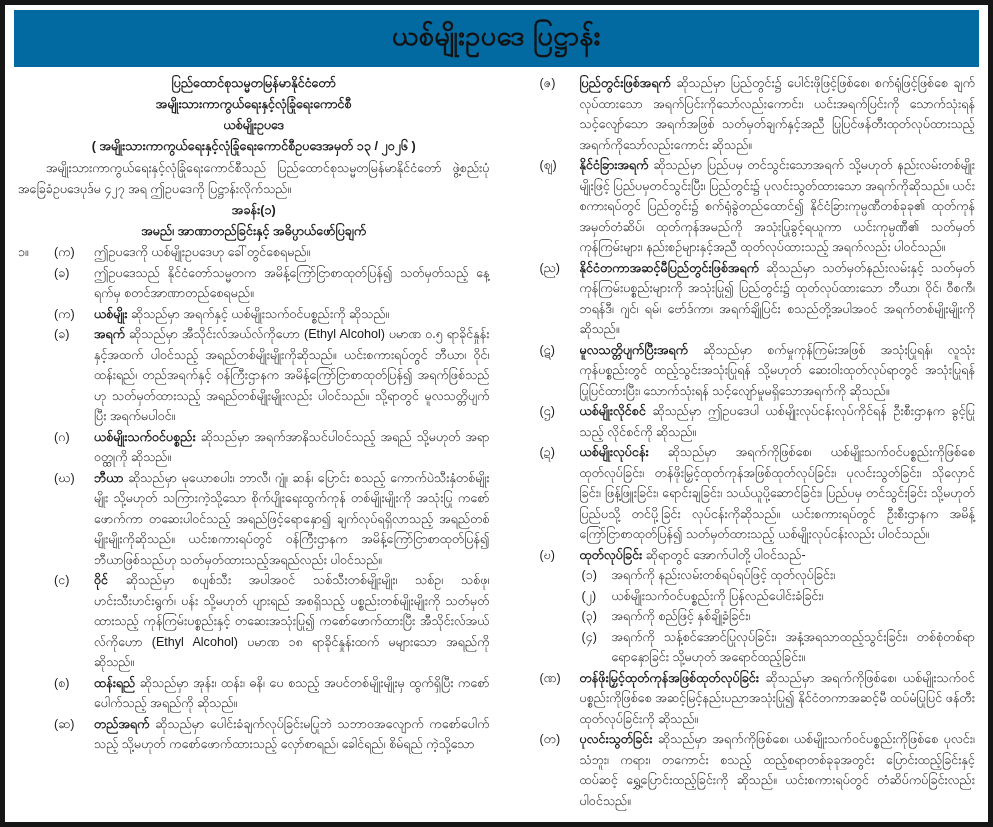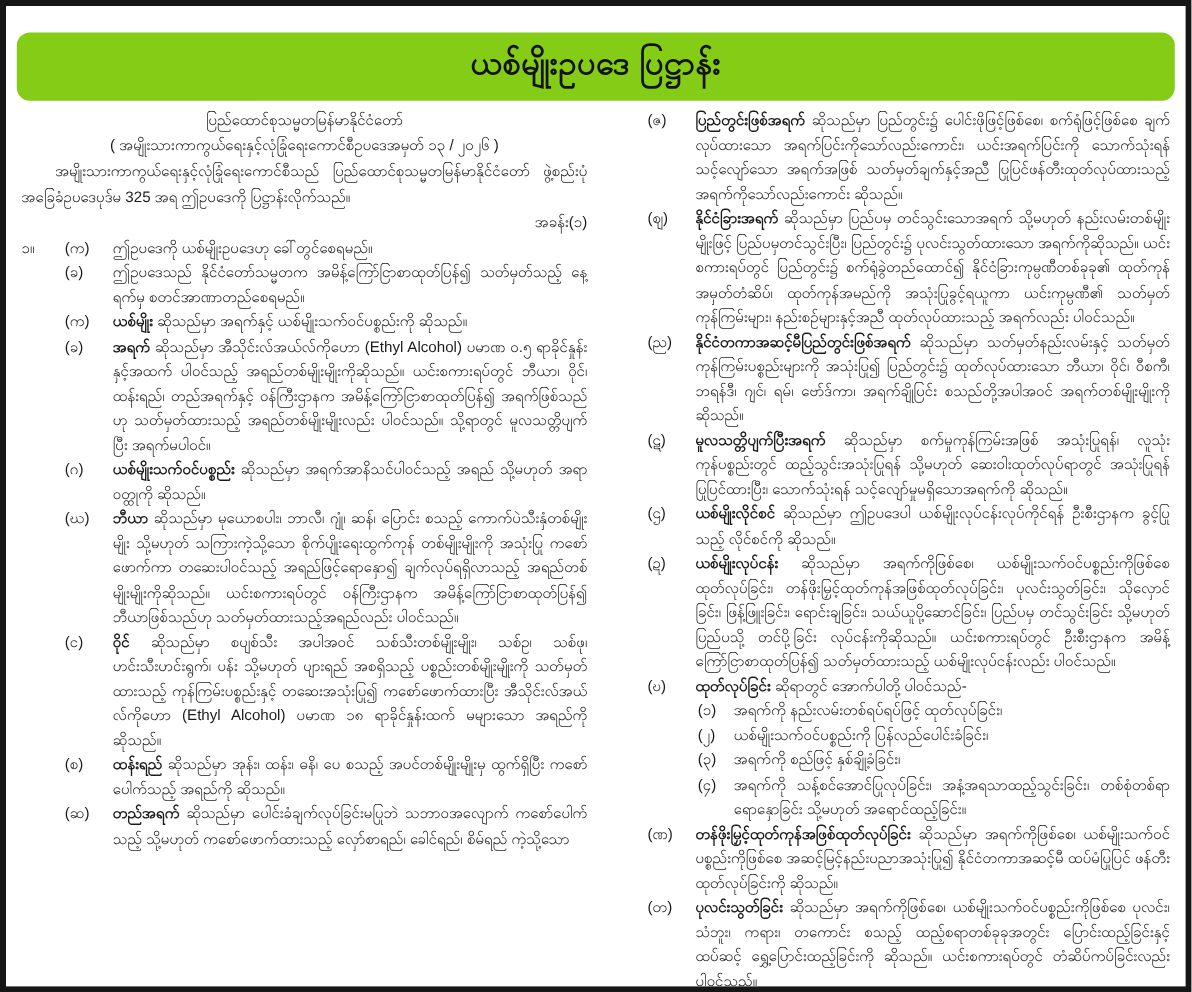--- a/index.html
+++ b/index.html
@@ -8,39 +8,38 @@
     width:993px;height:827px;
     box-sizing:border-box;
     background:#ffffff;
     border:5px solid #161616;
     padding:5px 9px 4px 9px;
     font-family:"Liberation Sans",sans-serif;
     color:#1b1b1b;
     overflow:hidden;
   }
   .banner{
-    background:#84cc16;
+    background:#0369a1;
     text-align:center;
     padding:8px 0 9px 0;
-    margin:17px 0 6px 0;
-    border-radius:11px;
+    margin:0 0 6px 0;
   }
   .banner h1{
     margin:0;
     font-size:27px;
     font-weight:bold;
     color:#121212;
     letter-spacing:.5px;
   }
   .body-cols{display:flex;gap:14px;align-items:flex-start;padding:0 4px;}
   .col{flex:1;min-width:0;font-size:12.6px;line-height:20.5px;text-align:justify;}
   .masthead{text-align:center;line-height:21px;}
-  .masthead .m-bold{font-weight:normal;}
+  .masthead .m-bold{font-weight:bold;}
   .preamble{margin:1px 0 0 0;text-indent:28px;}
-  .chapter{text-align:right;font-weight:normal;margin:1px 0;}
+  .chapter{text-align:center;font-weight:bold;margin:1px 0;}
   .clause-row{display:flex;}
   .cnum{flex:0 0 36px;font-weight:normal;}
   .cnum-inline{display:inline-block;width:36px;}
   .hang{margin:0;}
   .items{flex:1;}
   .items-block{padding-left:36px;}
   .item{display:flex;}
   .ilabel{flex:0 0 40px;}
   .itext{flex:1;text-align:justify;}
   .itext b{font-weight:bold;}
@@ -53,25 +52,28 @@
 <div class="sheet">
   <div class="banner">
     <h1>ယစ်မျိုးဥပဒေ ပြဋ္ဌာန်း</h1>
   </div>
 
   <div class="body-cols">
 
     <div class="col">
       <div class="masthead" id="masthead">
           <div class="m-bold">ပြည်ထောင်စုသမ္မတမြန်မာနိုင်ငံတော်</div>
+          <div class="m-bold">အမျိုးသားကာကွယ်ရေးနှင့်လုံခြုံရေးကောင်စီ</div>
+          <div class="m-bold">ယစ်မျိုးဥပဒေ</div>
           <div class="m-bold">( အမျိုးသားကာကွယ်ရေးနှင့်လုံခြုံရေးကောင်စီဥပဒေအမှတ်  ၁၃ / ၂၀၂၆ )</div>
         </div>
-      <p class="preamble">အမျိုးသားကာကွယ်ရေးနှင့်လုံခြုံရေးကောင်စီသည် ပြည်ထောင်စုသမ္မတမြန်မာနိုင်ငံတော် ဖွဲ့စည်းပုံ အခြေခံဥပဒေပုဒ်မ 325 အရ ဤဥပဒေကို ပြဋ္ဌာန်းလိုက်သည်။</p>
+      <p class="preamble">အမျိုးသားကာကွယ်ရေးနှင့်လုံခြုံရေးကောင်စီသည် ပြည်ထောင်စုသမ္မတမြန်မာနိုင်ငံတော် ဖွဲ့စည်းပုံ အခြေခံဥပဒေပုဒ်မ ၄၂၇ အရ ဤဥပဒေကို ပြဋ္ဌာန်းလိုက်သည်။</p>
       <div class="chapter">
         <div>အခန်း(၁)</div>
+        <div>အမည်၊ အာဏာတည်ခြင်းနှင့် အဓိပ္ပာယ်ဖော်ပြချက်</div>
       </div>
       <div class="clause-row">
         <span class="cnum">၁။</span>
         <div class="items" id="clause1-items">
             <div class="item">
               <span class="ilabel">(က)</span>
               <div class="itext">ဤဥပဒေကို ယစ်မျိုးဥပဒေဟု ခေါ်တွင်စေရမည်။</div>
             </div>
             <div class="item">
               <span class="ilabel">(ခ)</span>

